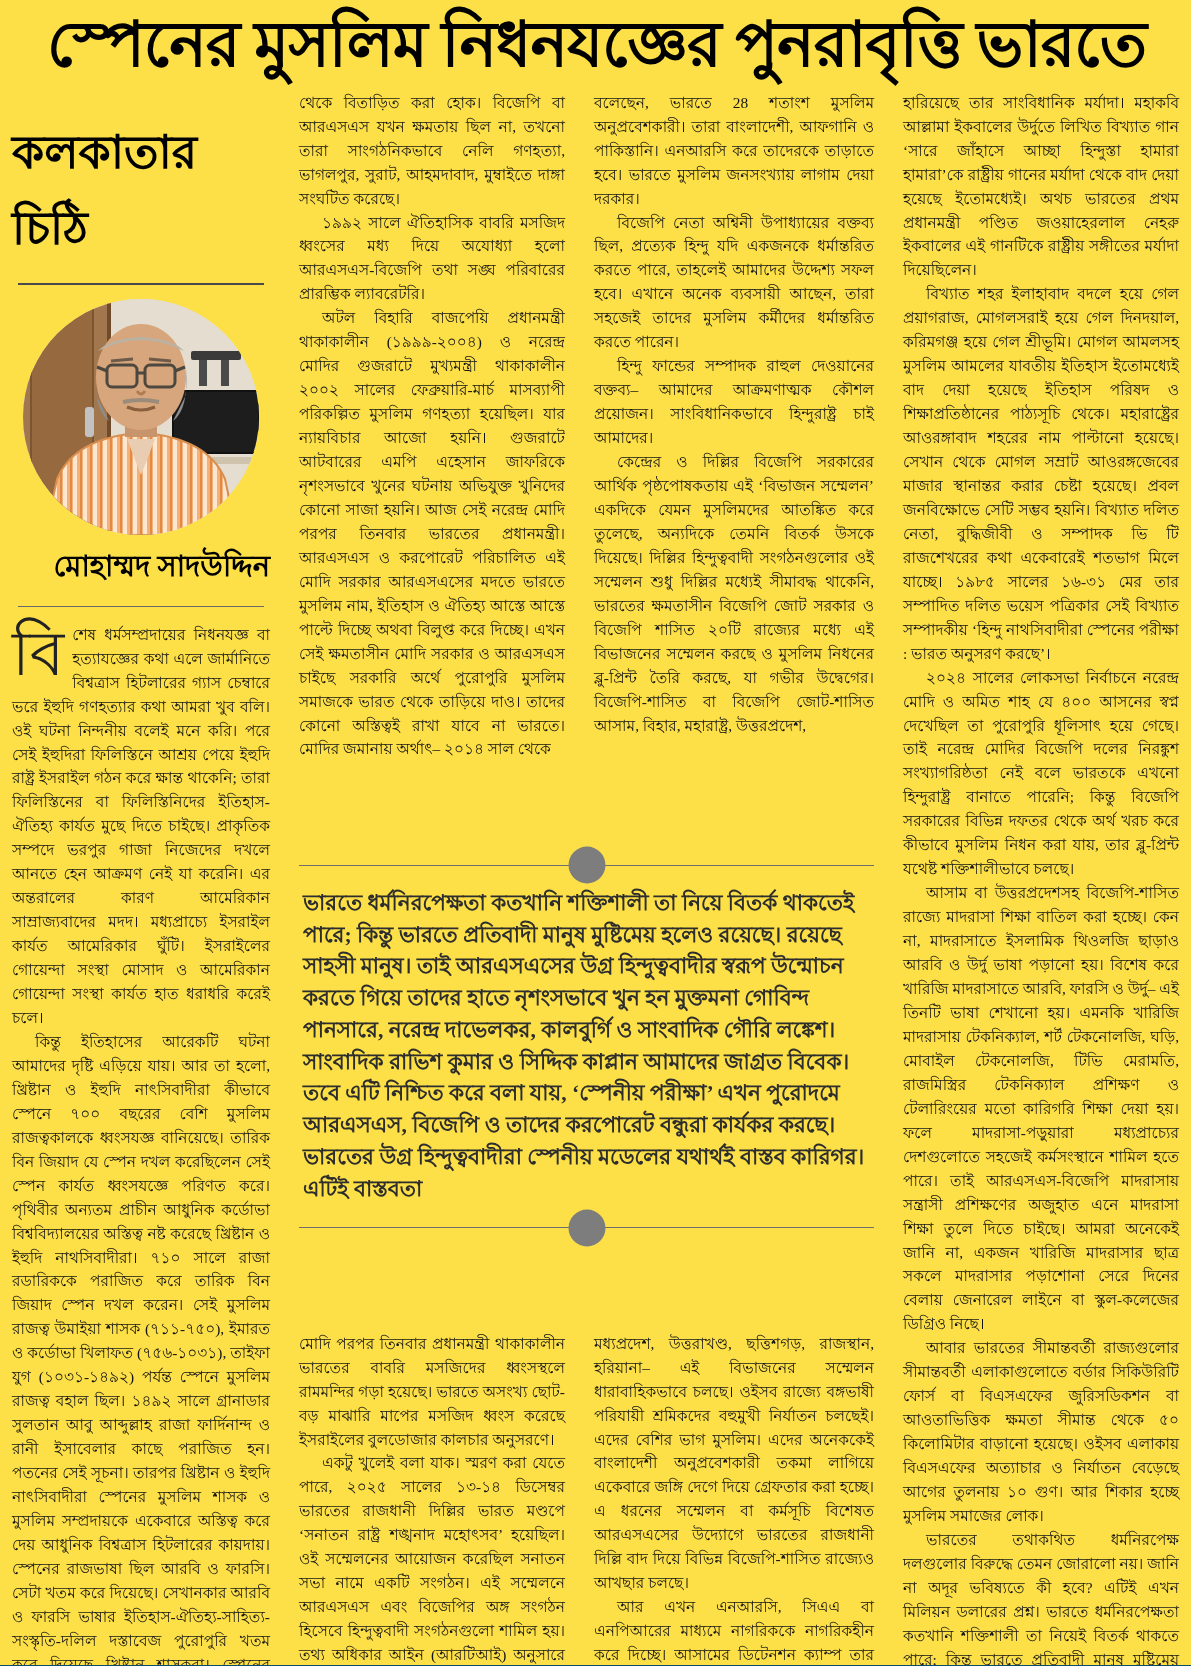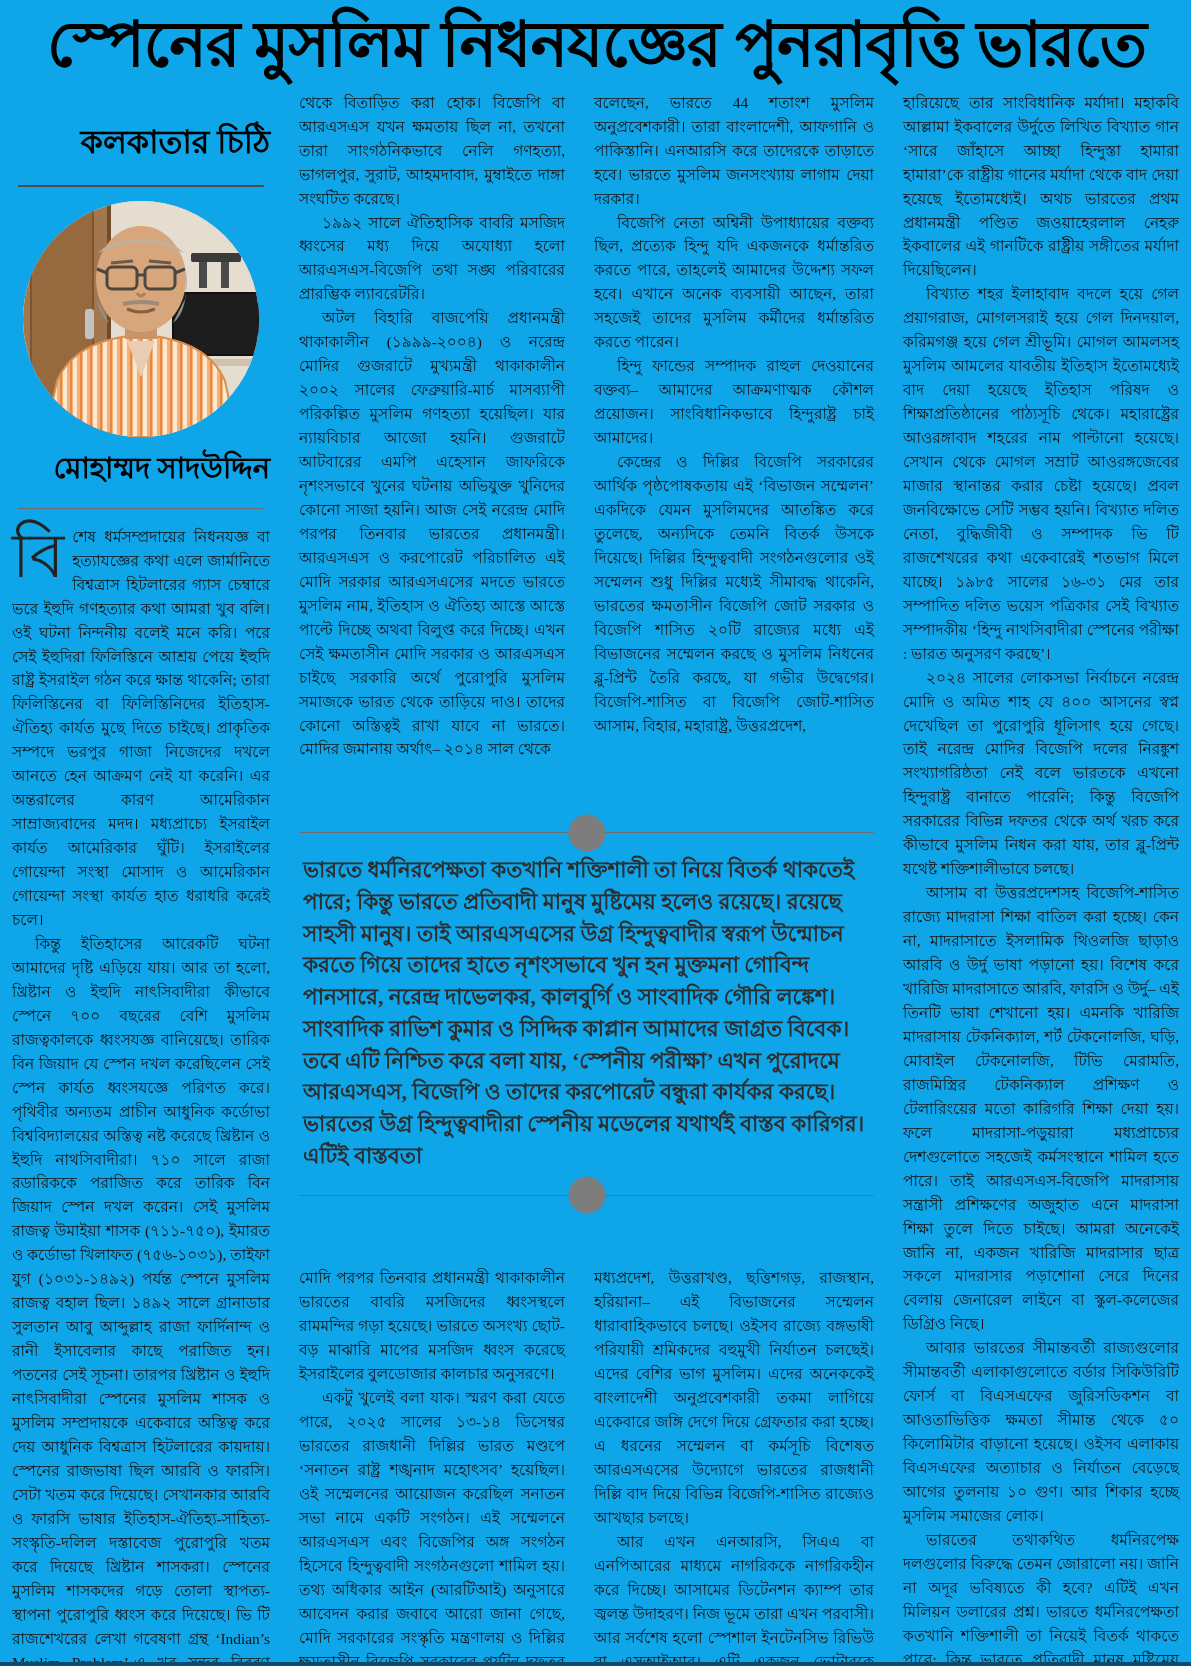--- a/index.html
+++ b/index.html
@@ -1,26 +1,26 @@
 <!DOCTYPE html>
 <html lang="bn"><head>
 <meta charset="utf-8">
 <style>
   html,body{margin:0;padding:0;background:#ffffff;}
   .page{
     position:relative;
     width:1191px;height:1666px;
     margin:0 auto;
-    background:#0ea5e9;
+    background:#fde047;
     overflow:hidden;
     font-family:"Liberation Serif","DejaVu Serif",serif;
     color:#111;
     box-sizing:border-box;
     padding:6px 10px 0 12px;
-    border-bottom:4px solid #0c4a6e;
+    border-bottom:1px solid #0c4a6e;
   }
   .headline{
     font-size:63px;line-height:1.25;font-weight:700;
     text-align:center;color:#000;margin:0 0 6px 0;
     letter-spacing:-1px;white-space:nowrap;
   }
   .content{
     display:grid;
     grid-template-columns:258px 266px 280px 276px;
     column-gap:29px;
@@ -28,21 +28,21 @@
   }
   .col1{grid-column:1;grid-row:1 / span 3;}
   .col2a{grid-column:2;grid-row:1;}
   .col3a{grid-column:3;grid-row:1;}
   .pullquote{grid-column:2 / span 2;grid-row:2;}
   .col2b{grid-column:2;grid-row:3;}
   .col3b{grid-column:3;grid-row:3;}
   .col4{grid-column:4;grid-row:1 / span 3;}
 
   .kicker{
-    font-size:32px;font-weight:700;text-align:right;
+    font-size:46px;font-weight:700;text-align:left;
     margin-top:26px;color:#000;
   }
   .rule{border:none;border-top:2px solid #4a4a4a;margin:14px 6px;}
   .rule.thin{border-top:1.5px solid #6a6a6a;}
   .photo-wrap{
     width:236px;height:236px;border-radius:50%;
     overflow:hidden;margin:10px auto 8px auto;
     background:#e3dccf;
   }
   .author{
@@ -133,21 +133,21 @@
       <p class="body ind">কিন্তু ইতিহাসের আরেকটি ঘটনা আমাদের দৃষ্টি এড়িয়ে যায়। আর তা হলো, খ্রিষ্টান ও ইহুদি নাৎসিবাদীরা কীভাবে স্পেনে ৭০০ বছরের বেশি মুসলিম রাজত্বকালকে ধ্বংসযজ্ঞ বানিয়েছে। তারিক বিন জিয়াদ যে স্পেন দখল করেছিলেন সেই স্পেন কার্যত ধ্বংসযজ্ঞে পরিণত করে। পৃথিবীর অন্যতম প্রাচীন আধুনিক কর্ডোভা বিশ্ববিদ্যালয়ের অস্তিত্ব নষ্ট করেছে খ্রিষ্টান ও ইহুদি নাথসিবাদীরা। ৭১০ সালে রাজা রডারিককে পরাজিত করে তারিক বিন জিয়াদ স্পেন দখল করেন। সেই মুসলিম রাজত্ব উমাইয়া শাসক (৭১১-৭৫০), ইমারত ও কর্ডোভা খিলাফত (৭৫৬-১০৩১), তাইফা যুগ (১০৩১-১৪৯২) পর্যন্ত স্পেনে মুসলিম রাজত্ব বহাল ছিল। ১৪৯২ সালে গ্রানাডার সুলতান আবু আব্দুল্লাহ রাজা ফার্দিনান্দ ও রানী ইসাবেলার কাছে পরাজিত হন। পতনের সেই সূচনা। তারপর খ্রিষ্টান ও ইহুদি নাৎসিবাদীরা স্পেনের মুসলিম শাসক ও মুসলিম সম্প্রদায়কে একেবারে অস্তিত্ব করে দেয় আধুনিক বিশ্বত্রাস হিটলারের কায়দায়। স্পেনের রাজভাষা ছিল আরবি ও ফারসি। সেটা খতম করে দিয়েছে। সেখানকার আরবি ও ফারসি ভাষার ইতিহাস-ঐতিহ্য-সাহিত্য-সংস্কৃতি-দলিল দস্তাবেজ পুরোপুরি খতম করে দিয়েছে খ্রিষ্টান শাসকরা। স্পেনের মুসলিম শাসকদের গড়ে তোলা স্থাপত্য-স্থাপনা পুরোপুরি ধ্বংস করে দিয়েছে। ভি টি রাজশেখরের লেখা গবেষণা গ্রন্থ ‘Indian’s Muslim Problem’-এ খুব সুন্দর বিবরণ দেয়া রয়েছে। ১৯৯৮ সালে প্রকাশিত গ্রন্থটিতে দাবি করা হয়, স্পেনীয় পরীক্ষা এখন ভারতে পুরোদমে চলছে। ভারতে সন্ত্রাসী কার্যকলাপ চালায় আরএসএস ও তার অঙ্গ সংগঠনগুলো। তারপর শাসক বিজেপি সেই দায় চাপায় মুসলিমদের ওপর। শুরু হয় ধরপাকড়। গ্রেফতারকৃতরা জেলের ঘানি টানছে দশকের পর দশক। খালাস পাওয়ার পর তাদের জীবন শেষ। একের পর এক সেই ঘটনার পুনরাবৃত্তি ও প্রতিধ্বনি হচ্ছে। করপোরেট ও আরএসএস পরিচালিত বিজেপি সরকার এটি করছে নানান কৌশলে। সরকারি খরচে সনাতন সম্মেলন করে বলা হয়েছে, মুসলিমদের ভারত</p>
     </div>
 
     <div class="col2a">
       <p class="body">থেকে বিতাড়িত করা হোক। বিজেপি বা আরএসএস যখন ক্ষমতায় ছিল না, তখনো তারা সাংগঠনিকভাবে নেলি গণহত্যা, ভাগলপুর, সুরাট, আহমদাবাদ, মুম্বাইতে দাঙ্গা সংঘটিত করেছে।</p>
       <p class="body ind">১৯৯২ সালে ঐতিহাসিক বাবরি মসজিদ ধ্বংসের মধ্য দিয়ে অযোধ্যা হলো আরএসএস-বিজেপি তথা সঙ্ঘ পরিবারের প্রারম্ভিক ল্যাবরেটরি।</p>
       <p class="body ind">অটল বিহারি বাজপেয়ি প্রধানমন্ত্রী থাকাকালীন (১৯৯৯-২০০৪) ও নরেন্দ্র মোদির গুজরাটে মুখ্যমন্ত্রী থাকাকালীন ২০০২ সালের ফেব্রুয়ারি-মার্চ মাসব্যাপী পরিকল্পিত মুসলিম গণহত্যা হয়েছিল। যার ন্যায়বিচার আজো হয়নি। গুজরাটে আটবারের এমপি এহেসান জাফরিকে নৃশংসভাবে খুনের ঘটনায় অভিযুক্ত খুনিদের কোনো সাজা হয়নি। আজ সেই নরেন্দ্র মোদি পরপর তিনবার ভারতের প্রধানমন্ত্রী। আরএসএস ও করপোরেট পরিচালিত এই মোদি সরকার আরএসএসের মদতে ভারতে মুসলিম নাম, ইতিহাস ও ঐতিহ্য আস্তে আস্তে পাল্টে দিচ্ছে অথবা বিলুপ্ত করে দিচ্ছে। এখন সেই ক্ষমতাসীন মোদি সরকার ও আরএসএস চাইছে সরকারি অর্থে পুরোপুরি মুসলিম সমাজকে ভারত থেকে তাড়িয়ে দাও। তাদের কোনো অস্তিত্বই রাখা যাবে না ভারতে। মোদির জমানায় অর্থাৎ– ২০১৪ সাল থেকে</p>
     </div>
 
     <div class="col3a">
-      <p class="body">বলেছেন, ভারতে 44 শতাংশ মুসলিম অনুপ্রবেশকারী। তারা বাংলাদেশী, আফগানি ও পাকিস্তানি। এনআরসি করে তাদেরকে তাড়াতে হবে। ভারতে মুসলিম জনসংখ্যায় লাগাম দেয়া দরকার।</p>
+      <p class="body">বলেছেন, ভারতে 28 শতাংশ মুসলিম অনুপ্রবেশকারী। তারা বাংলাদেশী, আফগানি ও পাকিস্তানি। এনআরসি করে তাদেরকে তাড়াতে হবে। ভারতে মুসলিম জনসংখ্যায় লাগাম দেয়া দরকার।</p>
       <p class="body ind">বিজেপি নেতা অশ্বিনী উপাধ্যায়ের বক্তব্য ছিল, প্রত্যেক হিন্দু যদি একজনকে ধর্মান্তরিত করতে পারে, তাহলেই আমাদের উদ্দেশ্য সফল হবে। এখানে অনেক ব্যবসায়ী আছেন, তারা সহজেই তাদের মুসলিম কর্মীদের ধর্মান্তরিত করতে পারেন।</p>
       <p class="body ind">হিন্দু ফান্ডের সম্পাদক রাহুল দেওয়ানের বক্তব্য– আমাদের আক্রমণাত্মক কৌশল প্রয়োজন। সাংবিধানিকভাবে হিন্দুরাষ্ট্র চাই আমাদের।</p>
       <p class="body ind">কেন্দ্রের ও দিল্লির বিজেপি সরকারের আর্থিক পৃষ্ঠপোষকতায় এই ‘বিভাজন সম্মেলন’ একদিকে যেমন মুসলিমদের আতঙ্কিত করে তুলেছে, অন্যদিকে তেমনি বিতর্ক উসকে দিয়েছে। দিল্লির হিন্দুত্ববাদী সংগঠনগুলোর ওই সম্মেলন শুধু দিল্লির মধ্যেই সীমাবদ্ধ থাকেনি, ভারতের ক্ষমতাসীন বিজেপি জোট সরকার ও বিজেপি শাসিত ২০টি রাজ্যের মধ্যে এই বিভাজনের সম্মেলন করছে ও মুসলিম নিধনের ব্লু-প্রিন্ট তৈরি করছে, যা গভীর উদ্বেগের। বিজেপি-শাসিত বা বিজেপি জোট-শাসিত আসাম, বিহার, মহারাষ্ট্র, উত্তরপ্রদেশ,</p>
     </div>
 
     <div class="pullquote">
       <div class="pq-rule">
           <div class="pq-dot"></div>
         </div>
       <p class="pq-text">ভারতে ধর্মনিরপেক্ষতা কতখানি শক্তিশালী তা নিয়ে বিতর্ক থাকতেই পারে; কিন্তু ভারতে প্রতিবাদী মানুষ মুষ্টিমেয় হলেও রয়েছে। রয়েছে সাহসী মানুষ। তাই আরএসএসের উগ্র হিন্দুত্ববাদীর স্বরূপ উন্মোচন করতে গিয়ে তাদের হাতে নৃশংসভাবে খুন হন মুক্তমনা গোবিন্দ পানসারে, নরেন্দ্র দাভেলকর, কালবুর্গি ও সাংবাদিক গৌরি লঙ্কেশ। সাংবাদিক রাভিশ কুমার ও সিদ্দিক কাপ্লান আমাদের জাগ্রত বিবেক। তবে এটি নিশ্চিত করে বলা যায়, ‘স্পেনীয় পরীক্ষা’ এখন পুরোদমে আরএসএস, বিজেপি ও তাদের করপোরেট বন্ধুরা কার্যকর করছে। ভারতের উগ্র হিন্দুত্ববাদীরা স্পেনীয় মডেলের যথার্থই বাস্তব কারিগর। এটিই বাস্তবতা</p>

